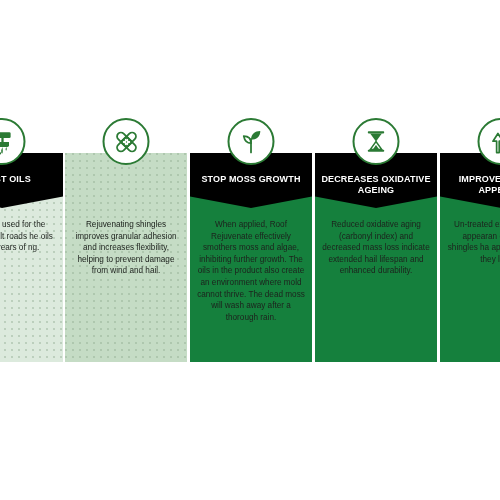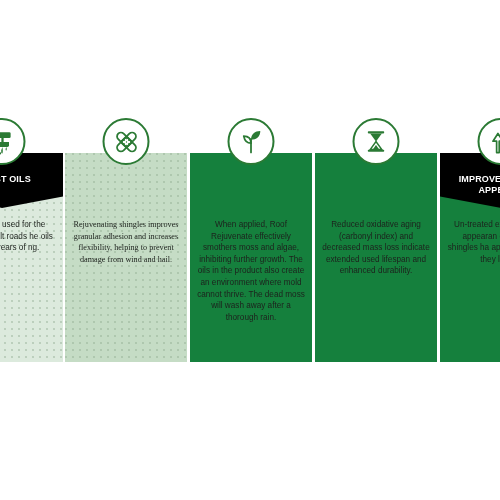--- a/index.html
+++ b/index.html
@@ -39,21 +39,20 @@
     width: 100%;
     height: 209px;
     background: #15803d;
   }
   
   .card.light .card-body {
     background-color: #c5dcc5;
     background-image:
       radial-gradient(circle at 1px 1px, rgba(120,150,120,0.30) 0.9px, rgba(0,0,0,0) 1.1px);
     background-size: 7px 7px;
-    font-family: Liberation Serif, serif;
   }
   .card.lighter .card-body {
     background-color: #dceadd;
     background-image:
       radial-gradient(circle at 1px 1px, rgba(120,150,120,0.32) 0.9px, rgba(0,0,0,0) 1.1px);
     background-size: 7px 7px;
   }
 
   
   .card-header {
@@ -168,32 +167,38 @@
           <circle cx="16" cy="16" r="0.72"></circle>
         </g>
       </svg>
     </div>
   </div>
 
   <div class="card" id="card-3">
     <div class="card-body">
       <p class="card-text">When applied, Roof Rejuvenate effectively smothers moss and algae, inhibiting further growth. The oils in the product also create an environment where mold cannot thrive. The dead moss will wash away after a thorough rain.</p>
     </div>
+    <div class="card-header">
+      <p class="card-title">STOP MOSS GROWTH</p>
+    </div>
     <div class="icon-badge">
       <svg width="27" height="27" viewBox="0 0 32 32" aria-hidden="true">
         <path d="M16 29 V13" stroke="#2b7a34" stroke-width="2.1" fill="none" stroke-linecap="round"></path>
         <path d="M16 14 C16 7 21 3.5 27 3.6 C27 10 22.5 14 16 14 Z" fill="#2b7a34"></path>
         <path d="M16 18 C12 18 8.4 15 7.4 9.6 C13 9.6 16 13 16 18 Z" fill="none" stroke="#2b7a34" stroke-width="2.1" stroke-linejoin="round"></path>
       </svg>
     </div>
   </div>
 
   <div class="card" id="card-4">
     <div class="card-body">
-      <p class="card-text">Reduced oxidative aging (carbonyl index) and decreased mass loss indicate extended used lifespan and enhanced durability.</p>
+      <p class="card-text">Reduced oxidative aging (carbonyl index) and decreased mass loss indicate extended hail lifespan and enhanced durability.</p>
+    </div>
+    <div class="card-header">
+      <p class="card-title">DECREASES OXIDATIVE AGEING</p>
     </div>
     <div class="icon-badge">
       <svg width="25" height="25" viewBox="0 0 32 32" aria-hidden="true">
         <rect x="5.5" y="3" width="21" height="2.6" rx="1" fill="#2b7a34"></rect>
         <rect x="5.5" y="26.4" width="21" height="2.6" rx="1" fill="#2b7a34"></rect>
         <path d="M8.5 5.6 H23.5 L16 16 Z" fill="#2b7a34"></path>
         <path d="M8.5 26.4 H23.5 L16 16 Z" fill="none" stroke="#2b7a34" stroke-width="2"></path>
         <path d="M11.6 26.4 H20.4 L16 20.4 Z" fill="#2b7a34"></path>
       </svg>
     </div>

